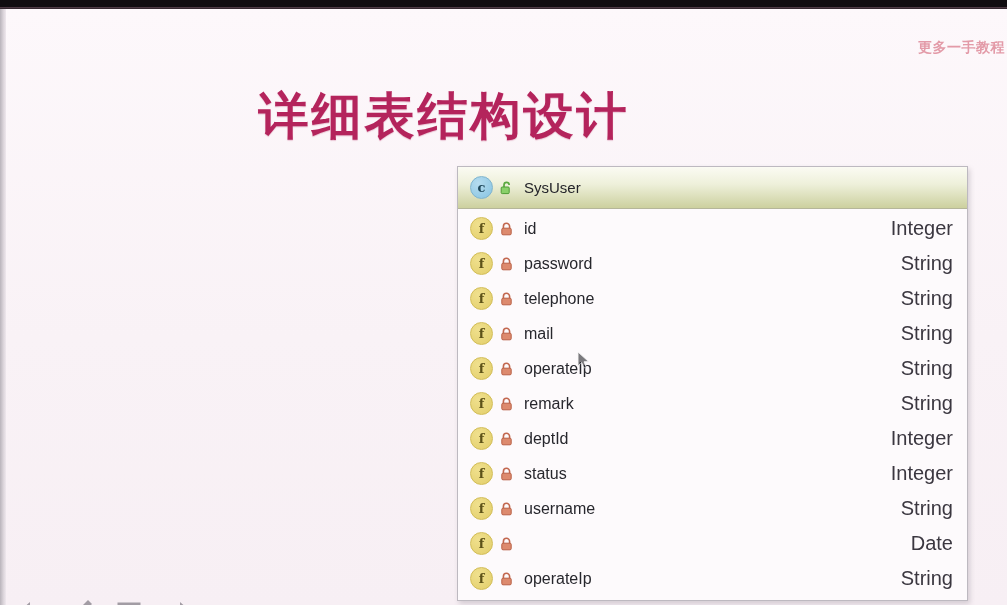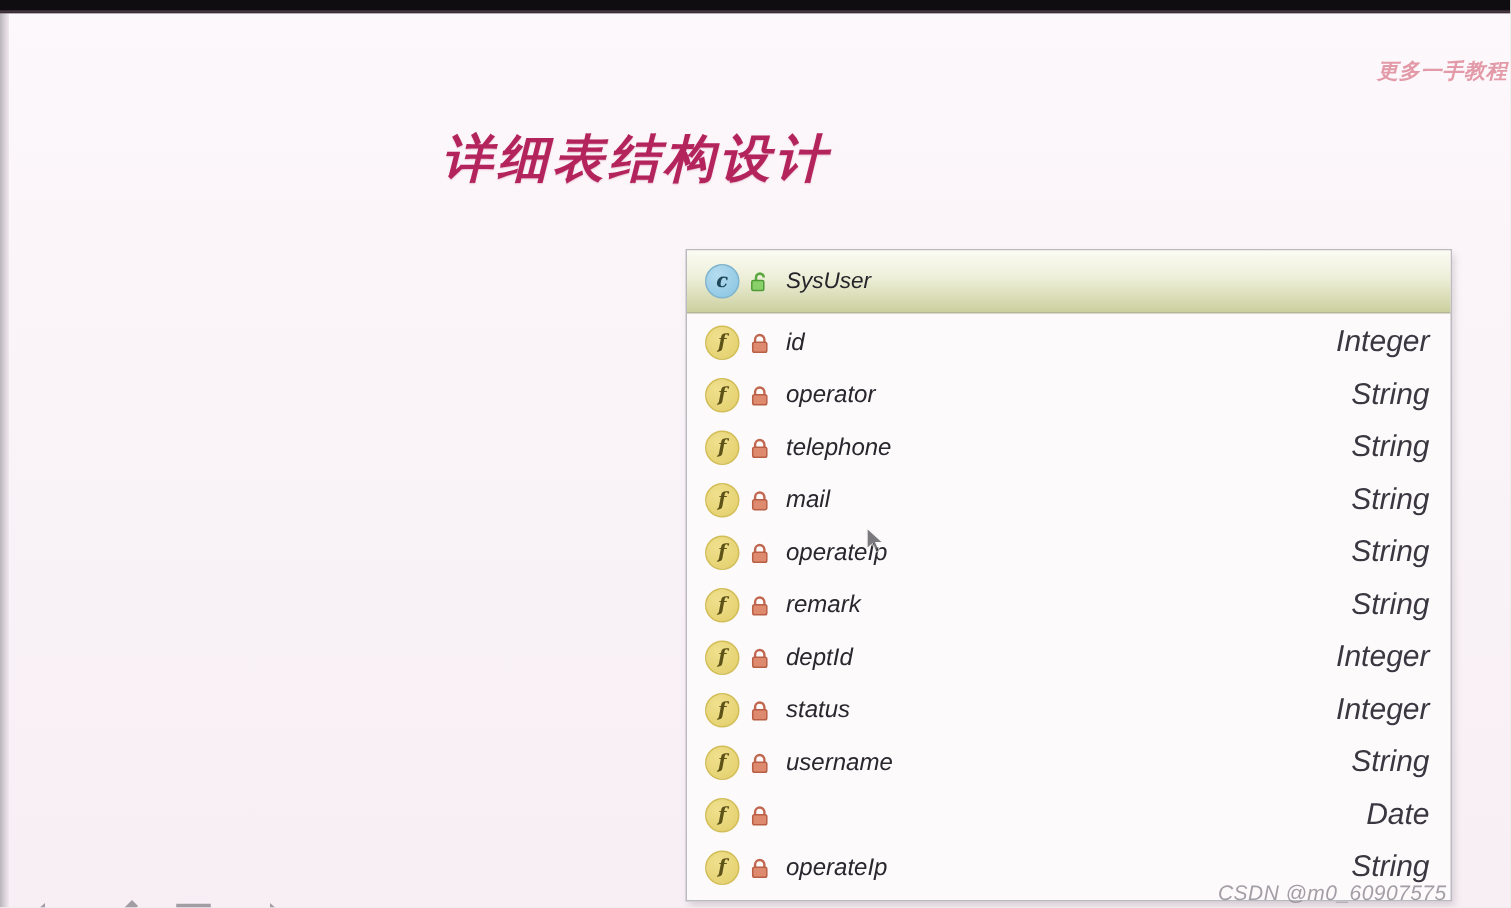--- a/index.html
+++ b/index.html
@@ -12,22 +12,21 @@
     overflow: hidden;
     font-family: "Liberation Sans", "DejaVu Sans", sans-serif;
     background: #ffffff;
   }
 
   #screen {
     position: relative;
     width: 1007px;
     height: 605px;
     overflow: hidden;
-    background: #e5e5e5;
-    font-style: italic;
+    background: #fca5a5;
   }
 
   
   .top-bar {
     position: absolute;
     left: 0; top: 0;
     width: 1007px;
     height: 9px;
     background: #100d10;
   }
@@ -72,25 +71,26 @@
   }
 
   
   .slide-title {
     position: absolute;
     left: 0;
     top: 74px;
     width: 836px;
     text-align: center;
     font-family: "DejaVu Sans", sans-serif;
-    font-size: 34px;
+    font-size: 50px;
     font-weight: bold;
     color: #b4245c;
     letter-spacing: 3px;
     text-shadow: 0 1px 1px rgba(180,36,92,0.25);
+    padding-left: 20px;
   }
 
   
   .left-caption {
     position: absolute;
     left: 122px;
     top: 265px;
     font-family: "DejaVu Sans", sans-serif;
     font-size: 33px;
     color: #4a4a4f;
@@ -265,21 +265,21 @@
               </svg></span>
             <span class="field-name">id</span>
             <span class="field-type">Integer</span>
           </div>
           <div class="field-row">
             <span class="badge badge-field">f</span>
             <span class="lock"><svg viewBox="0 0 13 14" width="13" height="14" aria-hidden="true">
                 <path d="M3.4 6.4 V4.4 a3.1 3.1 0 0 1 6.2 0 V6.4" fill="none" stroke="#c2674f" stroke-width="1.6"></path>
                 <rect x="1.8" y="6.2" width="9.4" height="6.6" rx="1.2" fill="#dd8a6e" stroke="#b95f45" stroke-width="1"></rect>
               </svg></span>
-            <span class="field-name">operator</span>
+            <span class="field-name">password</span>
             <span class="field-type">String</span>
           </div>
           <div class="field-row">
             <span class="badge badge-field">f</span>
             <span class="lock"><svg viewBox="0 0 13 14" width="13" height="14" aria-hidden="true">
                 <path d="M3.4 6.4 V4.4 a3.1 3.1 0 0 1 6.2 0 V6.4" fill="none" stroke="#c2674f" stroke-width="1.6"></path>
                 <rect x="1.8" y="6.2" width="9.4" height="6.6" rx="1.2" fill="#dd8a6e" stroke="#b95f45" stroke-width="1"></rect>
               </svg></span>
             <span class="field-name">telephone</span>
             <span class="field-type">String</span>
@@ -357,21 +357,20 @@
           </div>
         </div>
     </div>
 
     <span class="cursor">
       <svg viewBox="0 0 13 19" width="13" height="19" aria-hidden="true">
         <path d="M1 1 L1 15 L4.6 11.6 L6.9 17 L9.2 16 L7 10.8 L11.6 10.6 Z" fill="#2b2b30" stroke="#f4f4f4" stroke-width="0.9"></path>
       </svg>
     </span>
 
-    <div class="wm-csdn">CSDN @m0_60907575</div>
 
     <div class="bottom-toolbar">
       <span class="tb-icon">
         <svg viewBox="0 0 26 24" width="26" height="24" aria-hidden="true">
           <path d="M10 4 L2 11 L10 18 L10 14 L22 14 L22 8 L10 8 Z" fill="#6f6a74"></path>
         </svg>
       </span>
       <span class="tb-icon">
         <svg viewBox="0 0 26 24" width="26" height="24" aria-hidden="true">
           <path d="M20 2 L24 6 L9 21 L3 23 L5 17 Z" fill="#6f6a74"></path>

